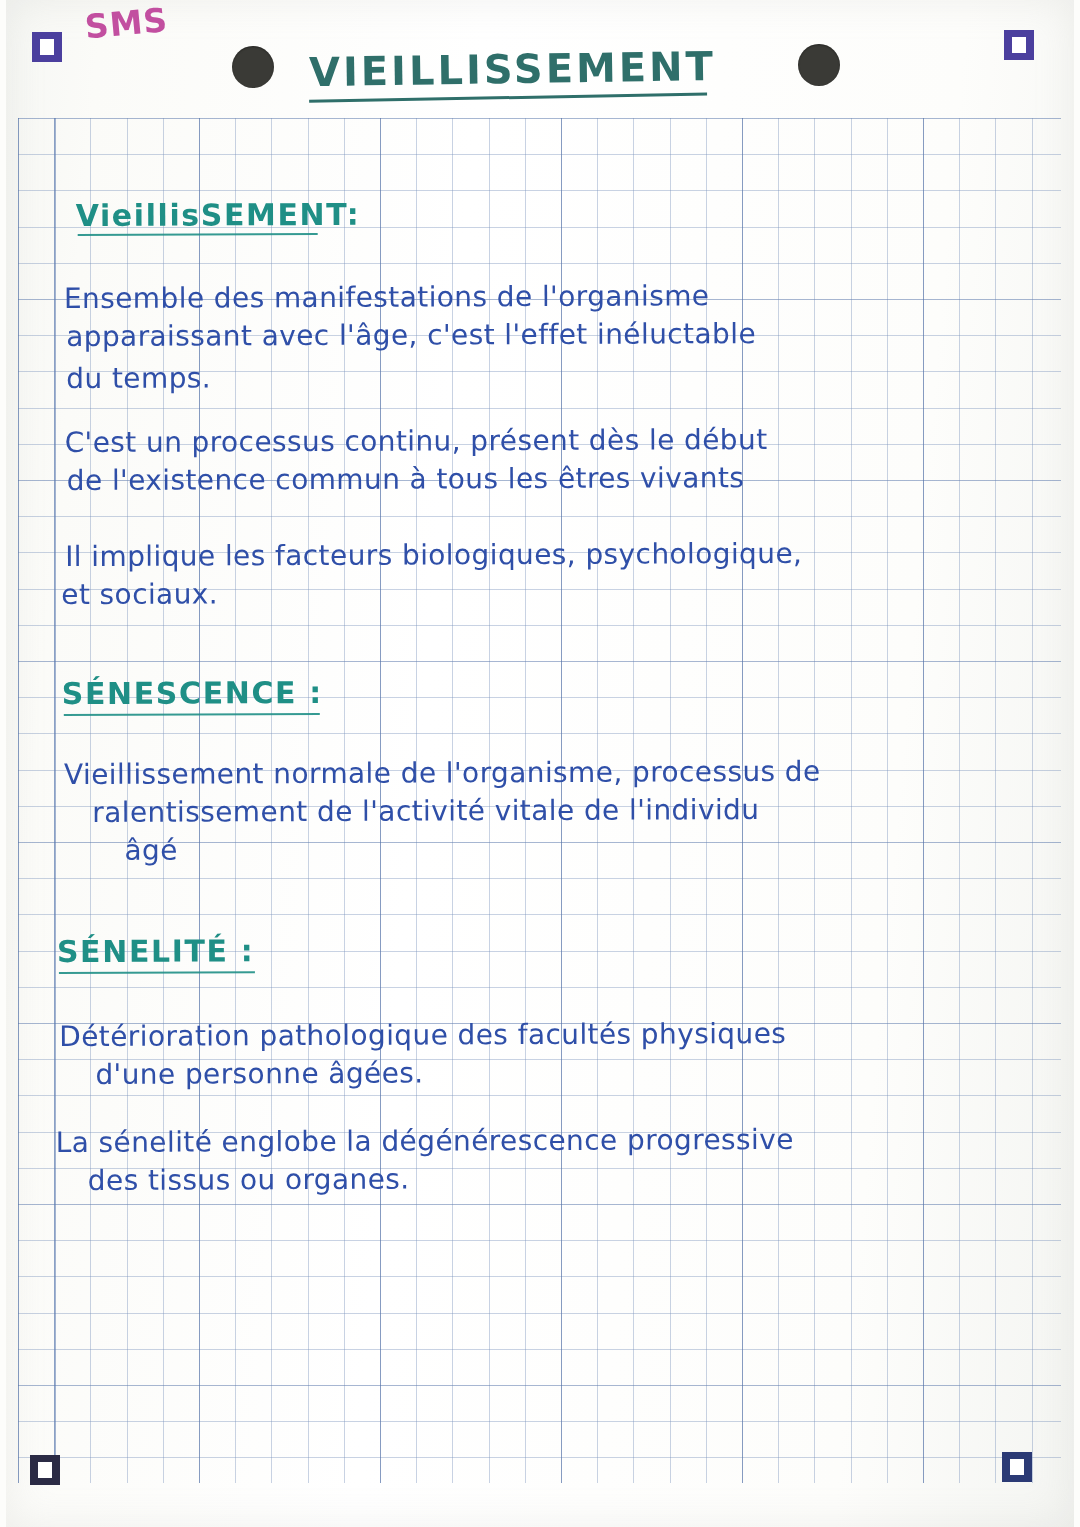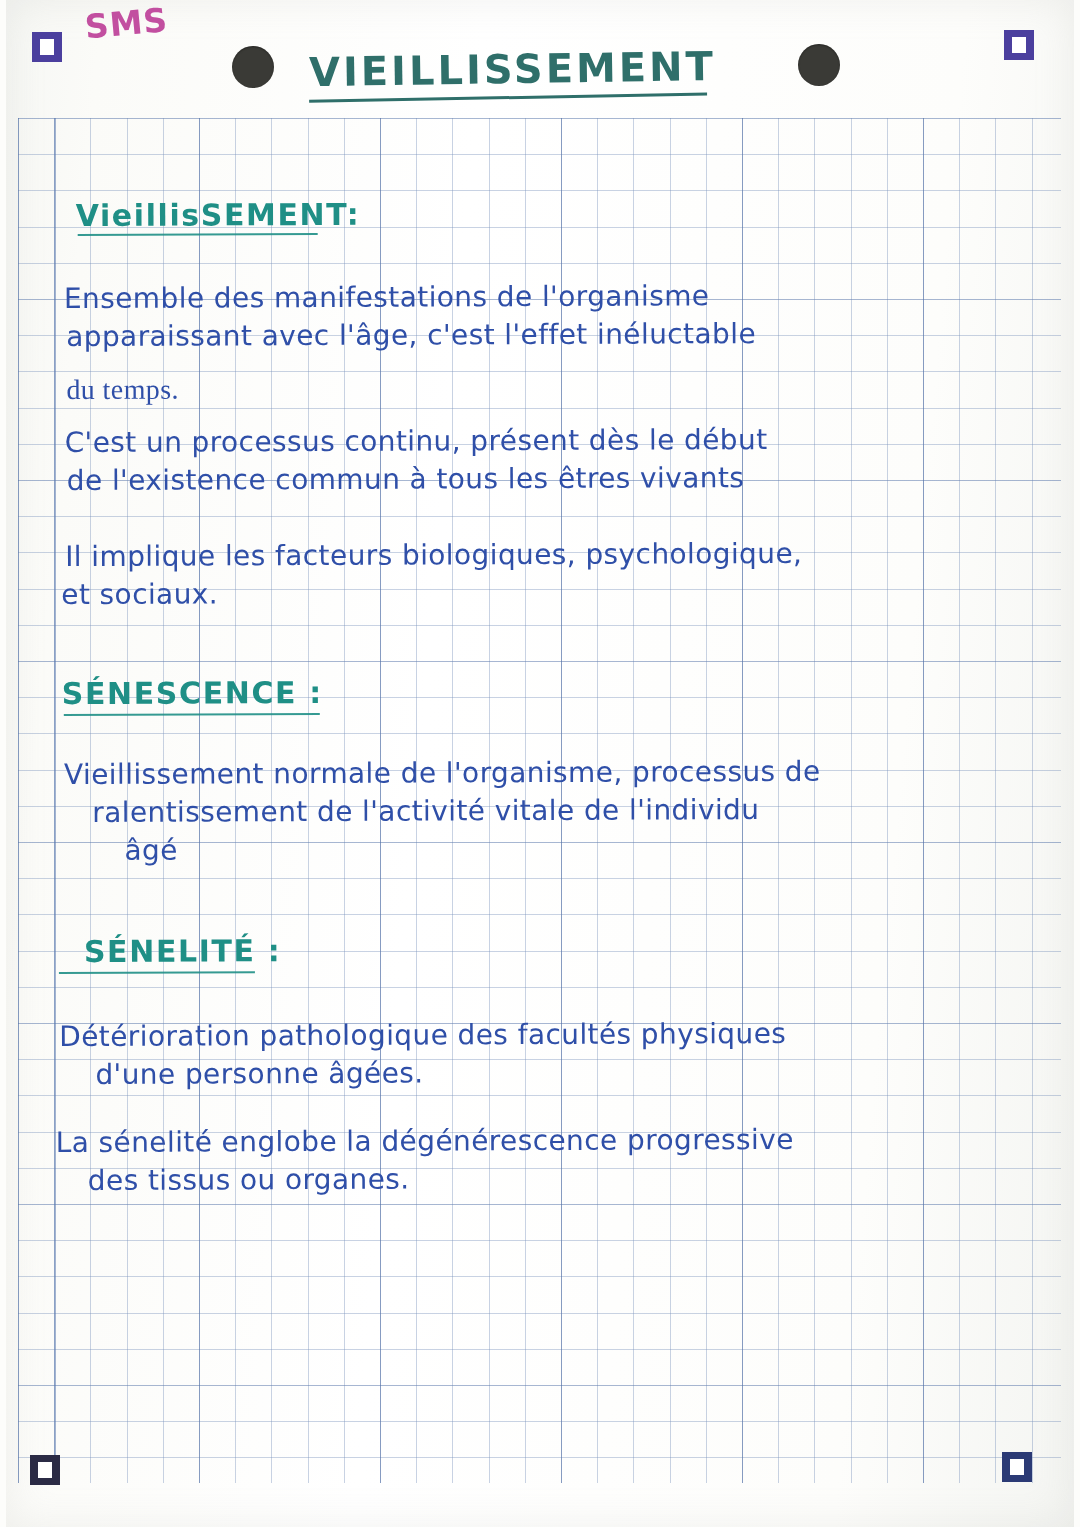--- a/index.html
+++ b/index.html
@@ -181,36 +181,36 @@
     <div class="hw hw-sms" style="left:88px; top:2px;">SMS</div>
 
     <div class="hw hw-title" style="left:312px; top:46px;">VIEILLISSEMENT</div>
     <div class="title-underline"></div>
 
     <div class="hw hw-head" style="left:78px; top:196px;">VieillisSEMENT:</div>
     <div class="u-head" style="left:80px; top:232px; width:240px;"></div>
 
     <div class="hw hw-body" style="left:66px; top:280px;">Ensemble des manifestations de l'organisme</div>
     <div class="hw hw-body" style="left:68px; top:318px;">apparaissant avec l'âge, c'est l'effet inéluctable</div>
-    <div class="hw hw-body" style="left:68px; top:372px;font-family:Liberation Serif, serif;">du temps.</div>
+    <div class="hw hw-body" style="left:68px; top:360px;">du temps.</div>
 
     <div class="hw hw-body" style="left:66px; top:424px;">C'est un processus continu, présent dès le début</div>
     <div class="hw hw-body" style="left:68px; top:462px;">de l'existence commun à tous les êtres vivants</div>
 
     <div class="hw hw-body" style="left:66px; top:538px;">Il implique les facteurs biologiques, psychologique,</div>
     <div class="hw hw-body" style="left:62px; top:576px;text-align:center;">et sociaux.</div>
 
     <div class="hw hw-head" style="left:62px; top:674px;">SÉNESCENCE :</div>
     <div class="u-head" style="left:64px; top:712px; width:256px;"></div>
 
     <div class="hw hw-body" style="left:64px; top:756px;">Vieillissement normale de l'organisme, processus de</div>
     <div class="hw hw-body" style="left:92px; top:794px;">ralentissement de l'activité vitale de l'individu</div>
     <div class="hw hw-body" style="left:124px; top:832px;">âgé</div>
 
-    <div class="hw hw-head" style="left:56px; top:932px;margin-left:27px;">SÉNELITÉ :</div>
+    <div class="hw hw-head" style="left:56px; top:932px;">SÉNELITÉ :</div>
     <div class="u-head" style="left:58px; top:970px; width:196px;"></div>
 
     <div class="hw hw-body" style="left:58px; top:1018px;">Détérioration pathologique des facultés physiques</div>
     <div class="hw hw-body" style="left:94px; top:1056px;">d'une personne âgées.</div>
 
     <div class="hw hw-body" style="left:54px; top:1124px;">La sénelité englobe la dégénérescence progressive</div>
     <div class="hw hw-body" style="left:86px; top:1162px;">des tissus ou organes.</div>
 
   </div>
 </div>

